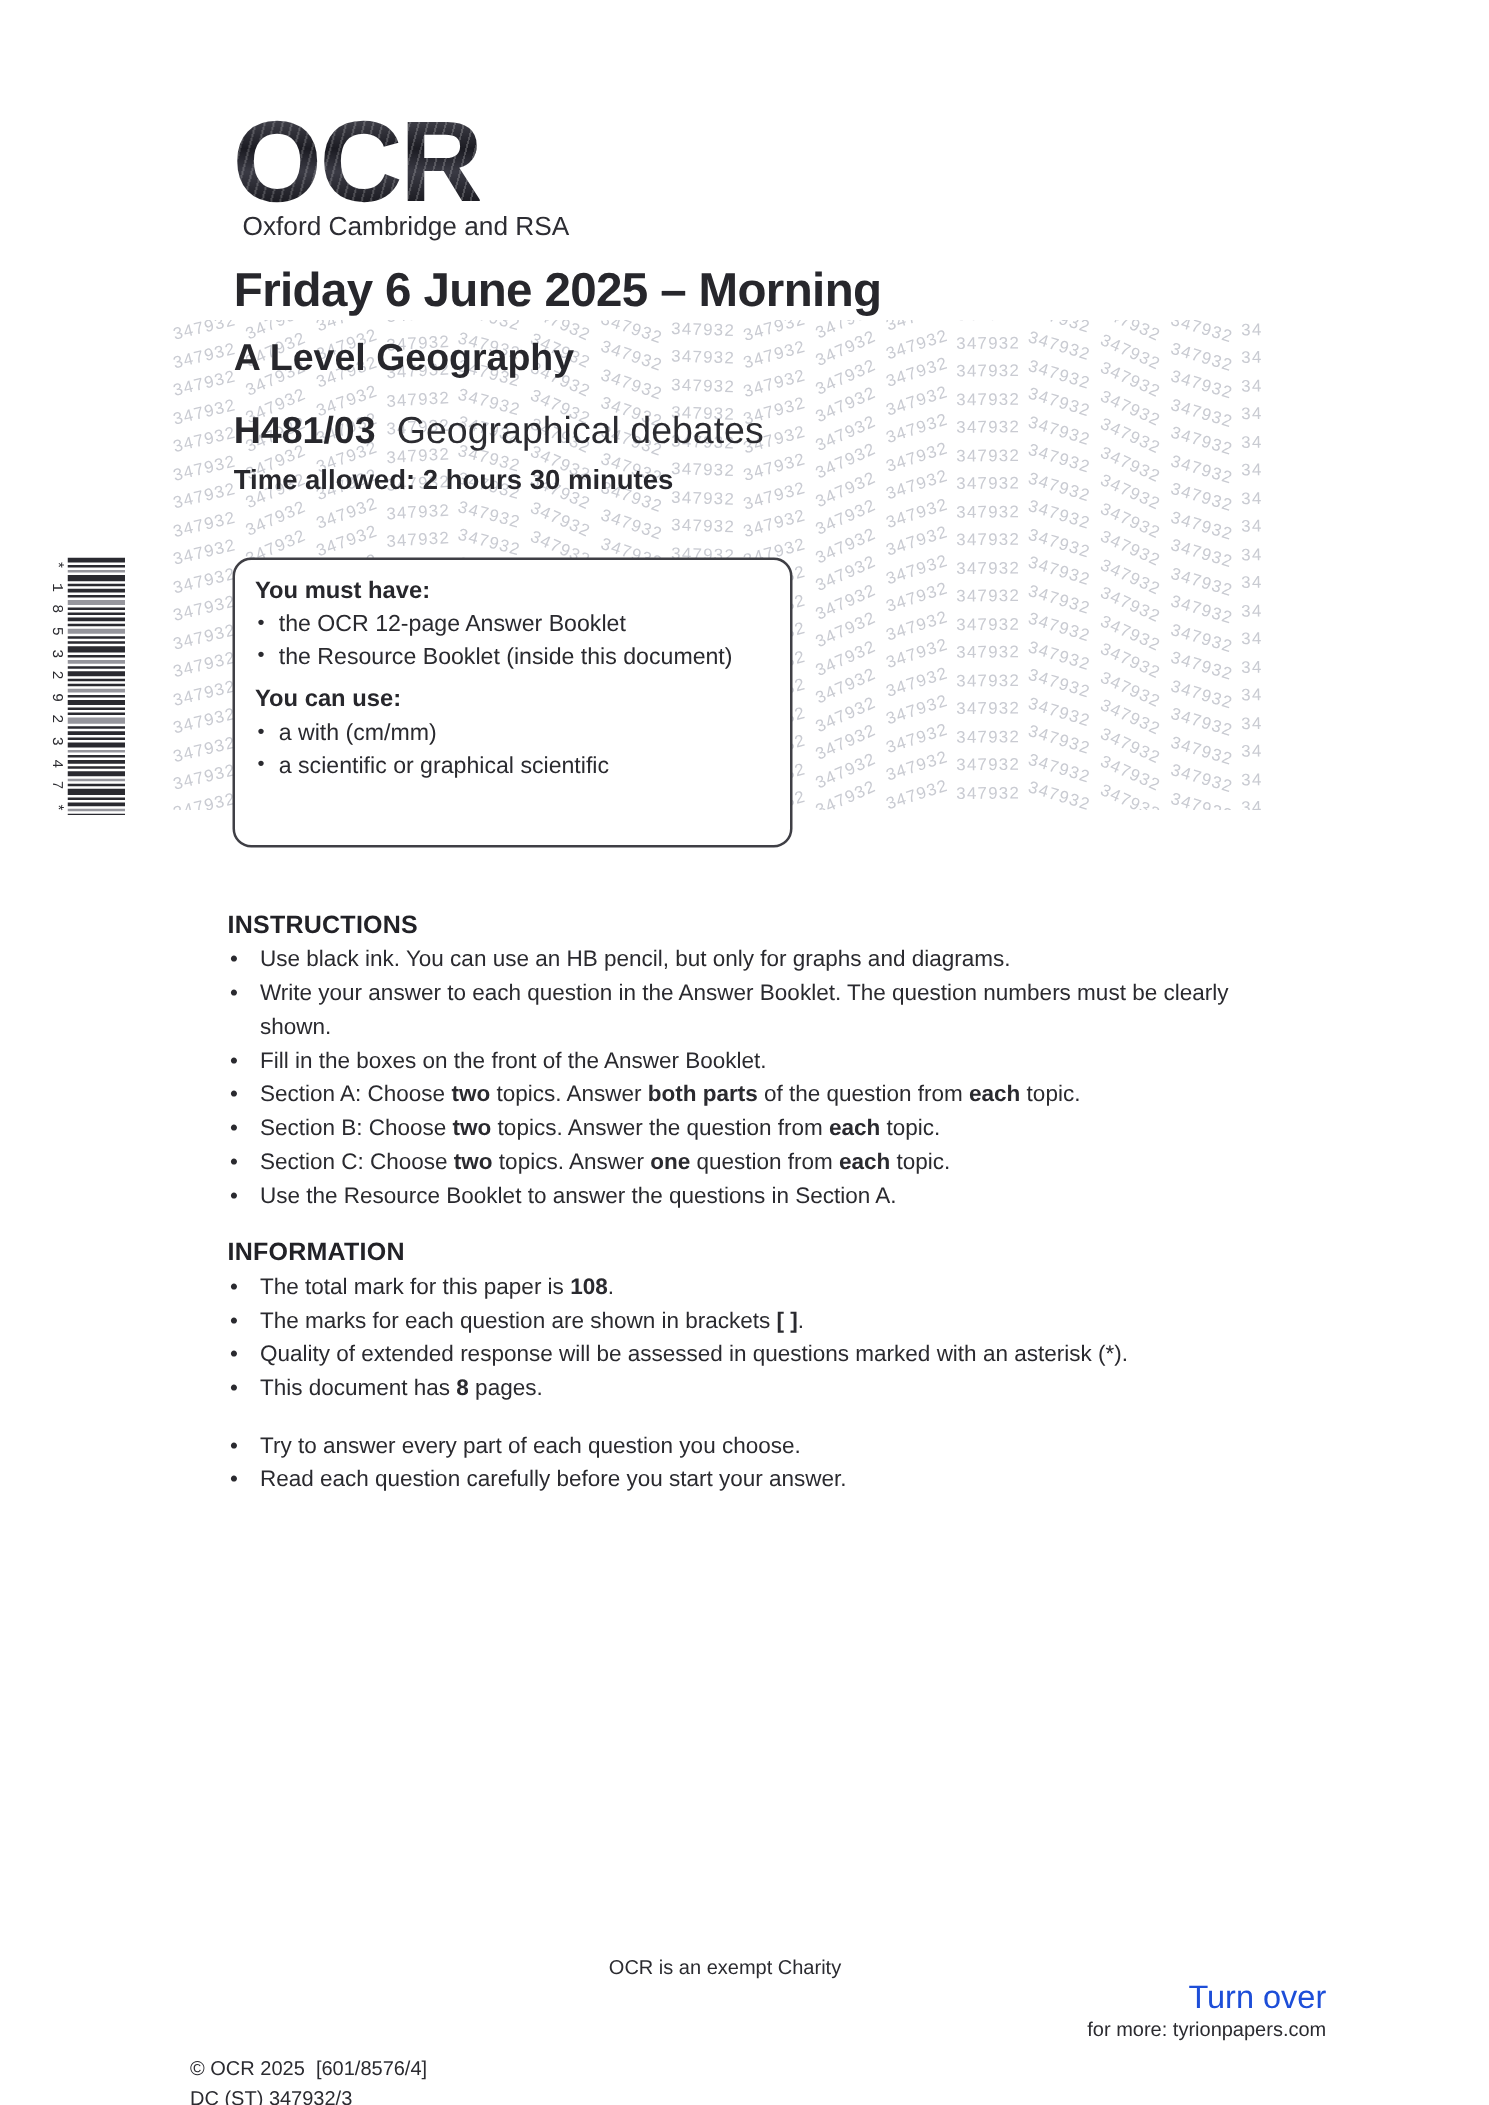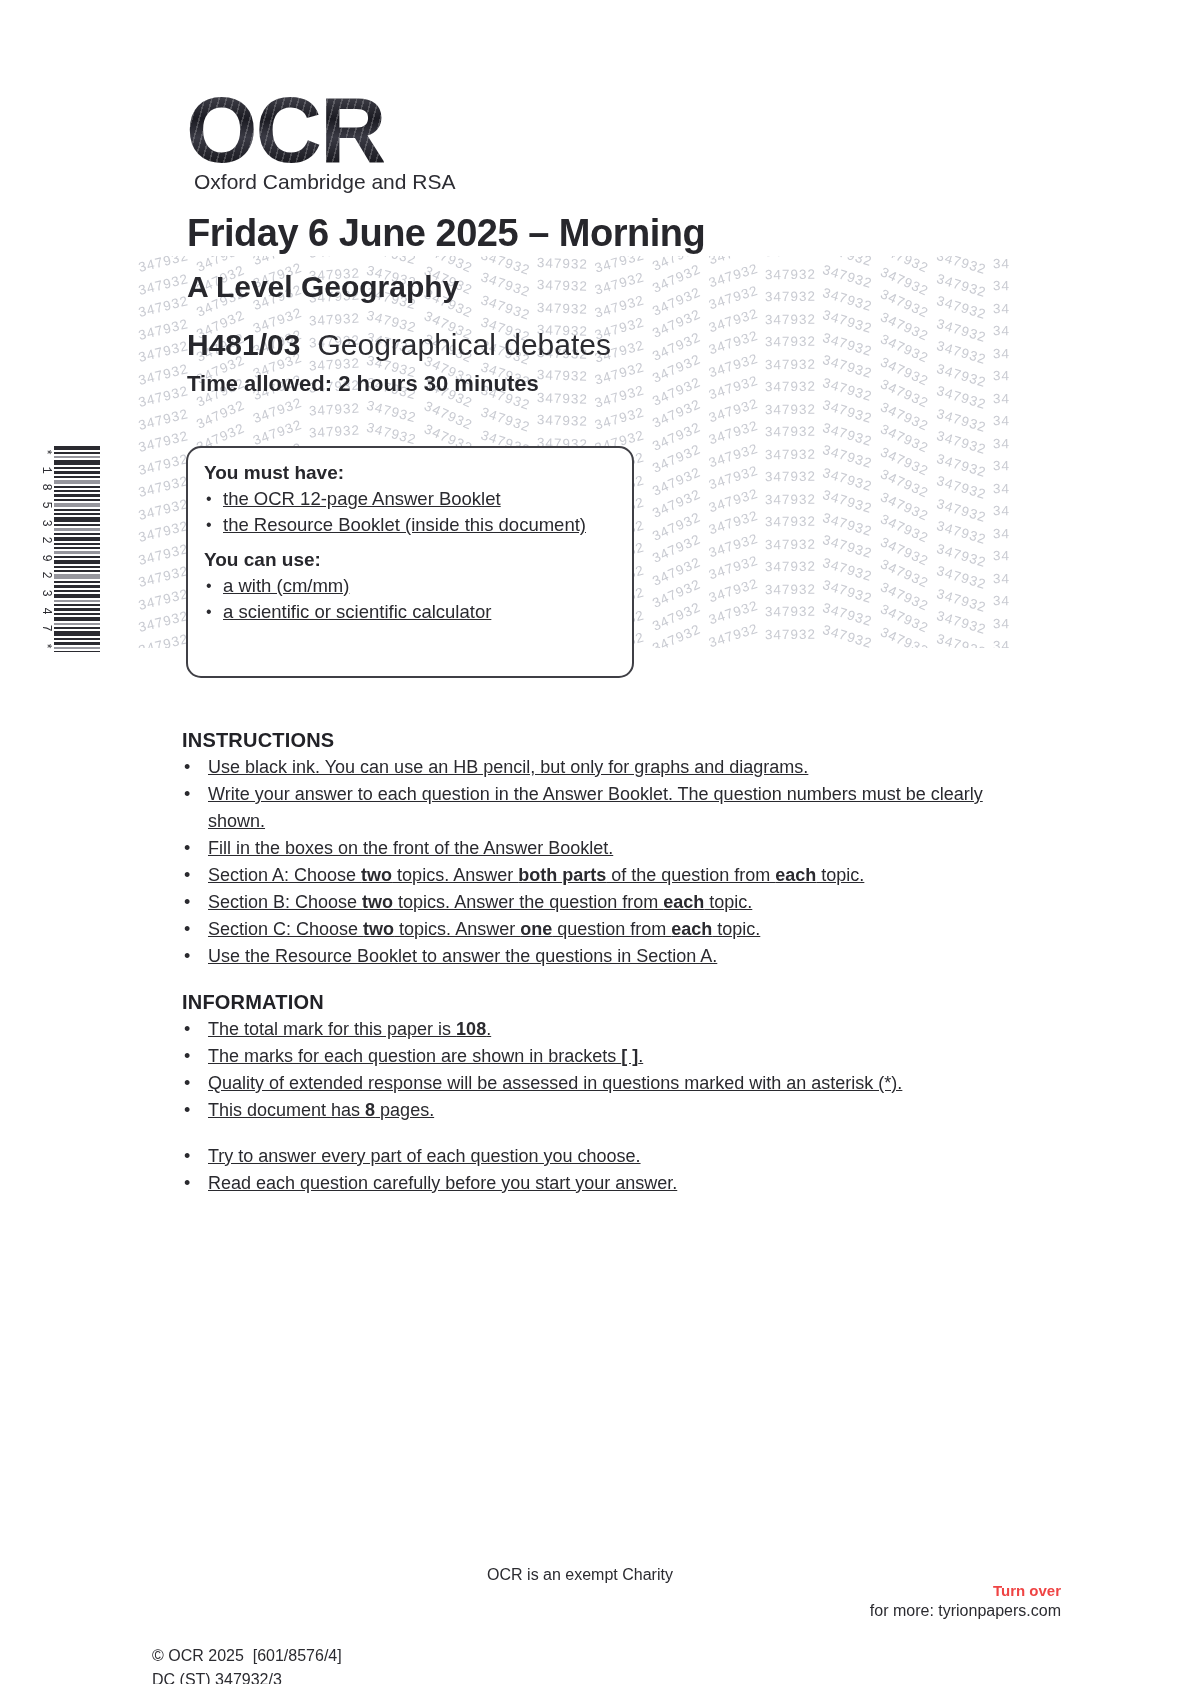--- a/index.html
+++ b/index.html
@@ -39,26 +39,26 @@
   #barcode-bars{width:46px;height:206px;overflow:hidden;display:flex;flex-direction:column;}
   #barcode-bars div{width:100%;flex:0 0 auto;}
   
   .section{position:absolute;left:182px;width:834px;z-index:1;}
   #section-instructions{top:727px;}
   #section-information{top:989px;}
   #section-advice{top:1143px;}
   .sec-heading{font-size:20px;font-weight:bold;line-height:27px;color:#222227;letter-spacing:.2px;}
   .b-row{display:flex;font-size:18px;line-height:27px;color:#2a2a2f;}
   .b-dot{width:24px;flex:0 0 auto;padding-left:2px;}
-  .b-txt{flex:1;text-decoration:underline;}
+  .b-txt{flex:1;}
   
   #footer-left{position:absolute;left:152px;top:1644px;z-index:1;font-size:16px;line-height:24px;color:#2b2b30;}
   #footer-center{position:absolute;left:400px;top:1566px;width:360px;text-align:center;z-index:1;font-size:16px;color:#2b2b30;}
   #footer-right{position:absolute;right:130px;top:1582px;z-index:1;text-align:right;}
-  #turn-over{font-size:15px;font-weight:bold;color:#ef4444;}
+  #turn-over{font-size:26px;font-weight:normal;color:#1d4ed8;}
   #more-info{font-size:16px;color:#2b2b30;margin-top:3px;}
 </style>
 </head>
 <body>
 
 <div id="watermark">
     <span class="wm" style="left: 0px; top: -1.94722px; transform: rotate(-13.6deg);">347932</span>
     <span class="wm" style="left: 57px; top: -6.35024px; transform: rotate(-23.7deg);">347932</span>
     <span class="wm" style="left: 114px; top: -10.5408px; transform: rotate(-19.4deg);">347932</span>
     <span class="wm" style="left: 171px; top: -11.977px; transform: rotate(-3.4deg);">347932</span>
@@ -433,21 +433,21 @@
       </div>
     </div>
   <div class="box-label second">You can use:</div>
   <div>
       <div class="b-row">
         <span class="b-dot">•</span>
         <span class="b-txt">a with (cm/mm)</span>
       </div>
       <div class="b-row">
         <span class="b-dot">•</span>
-        <span class="b-txt">a scientific or scientific calculator</span>
+        <span class="b-txt">a scientific or graphical scientific</span>
       </div>
     </div>
 </div>
 
 <div class="section" id="section-instructions">
   <div class="sec-heading">INSTRUCTIONS</div>
   <div>
       <div class="b-row">
         <span class="b-dot">•</span>
         <span class="b-txt">Use black ink. You can use an HB pencil, but only for graphs and diagrams.</span>

